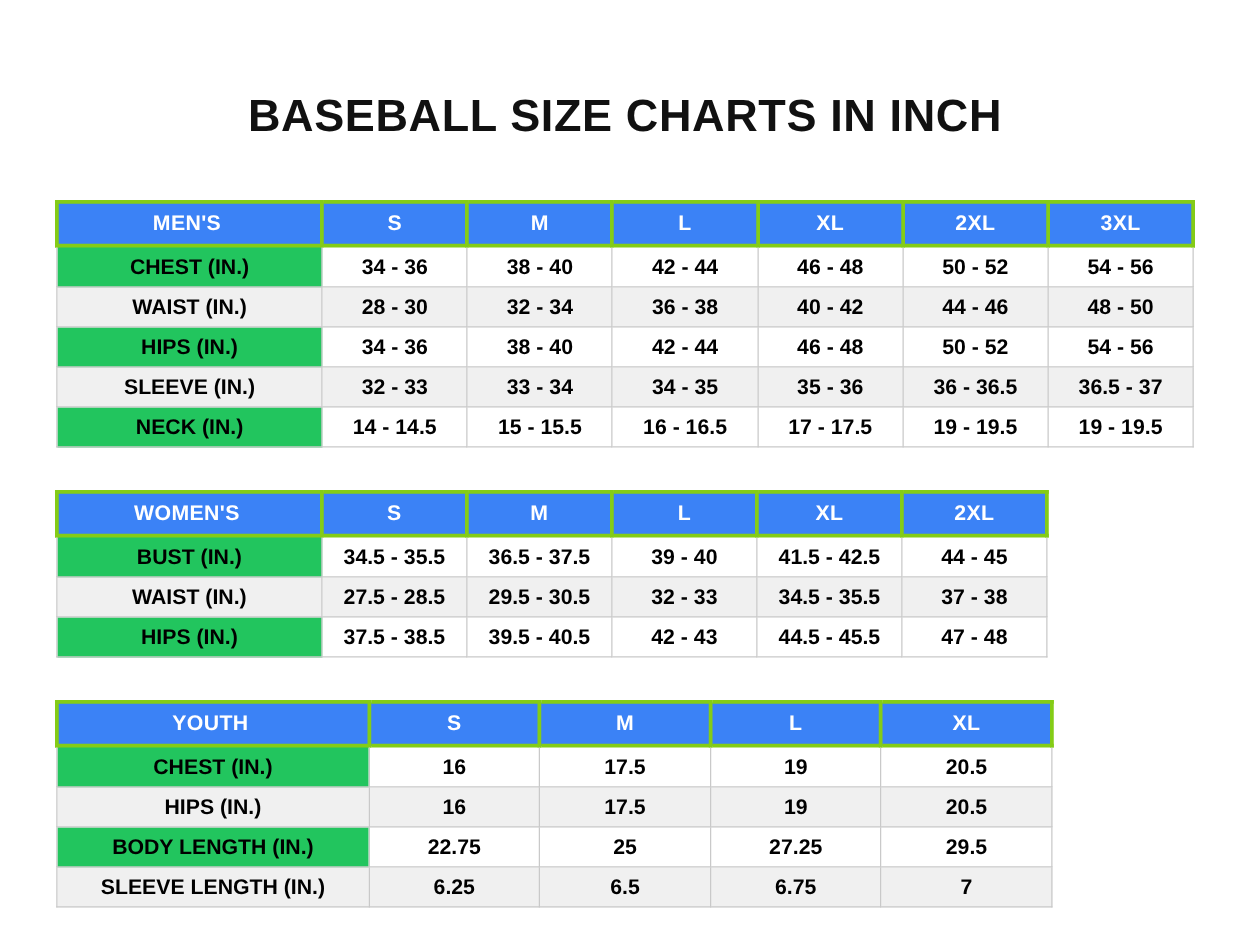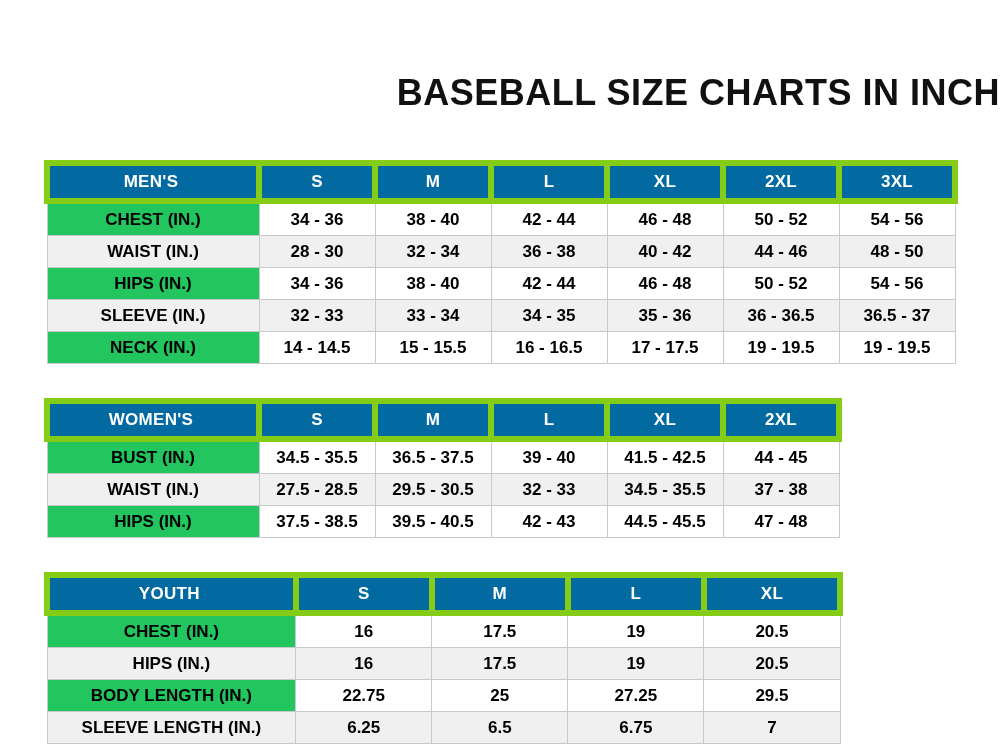--- a/index.html
+++ b/index.html
@@ -14,21 +14,21 @@
     color: #000000;
     overflow: hidden;
   }
   .page {
     position: relative;
     width: 1000px;
     height: 752px;
     box-sizing: border-box;
   }
   .title {
-    text-align: right;
+    text-align: center;
     font-size: 36px;
     font-weight: bold;
     letter-spacing: 0.5px;
     margin: 0;
     padding-top: 72px;
     color: #111111;
   }
 
   .tables {
     margin-top: 46px;
@@ -45,23 +45,23 @@
     border: 1px solid #c9c9c9;
     text-align: center;
     font-size: 17px;
     font-weight: bold;
     height: 31px;
     padding: 0 4px;
     background: #ffffff;
     white-space: nowrap;
   }
   table.size-table thead th {
-    background: #0369a1;
+    background: #3b82f6;
     color: #ffffff;
-    border: 6px solid #84cc16;
+    border: 3px solid #84cc16;
     font-size: 17px;
     letter-spacing: 0.3px;
     height: 32px;
   }
   table.size-table thead th.rowlabel {
     text-align: left;
     padding-left: 0;
     text-align: center;
   }
   table.size-table tbody td.rowlabel {

